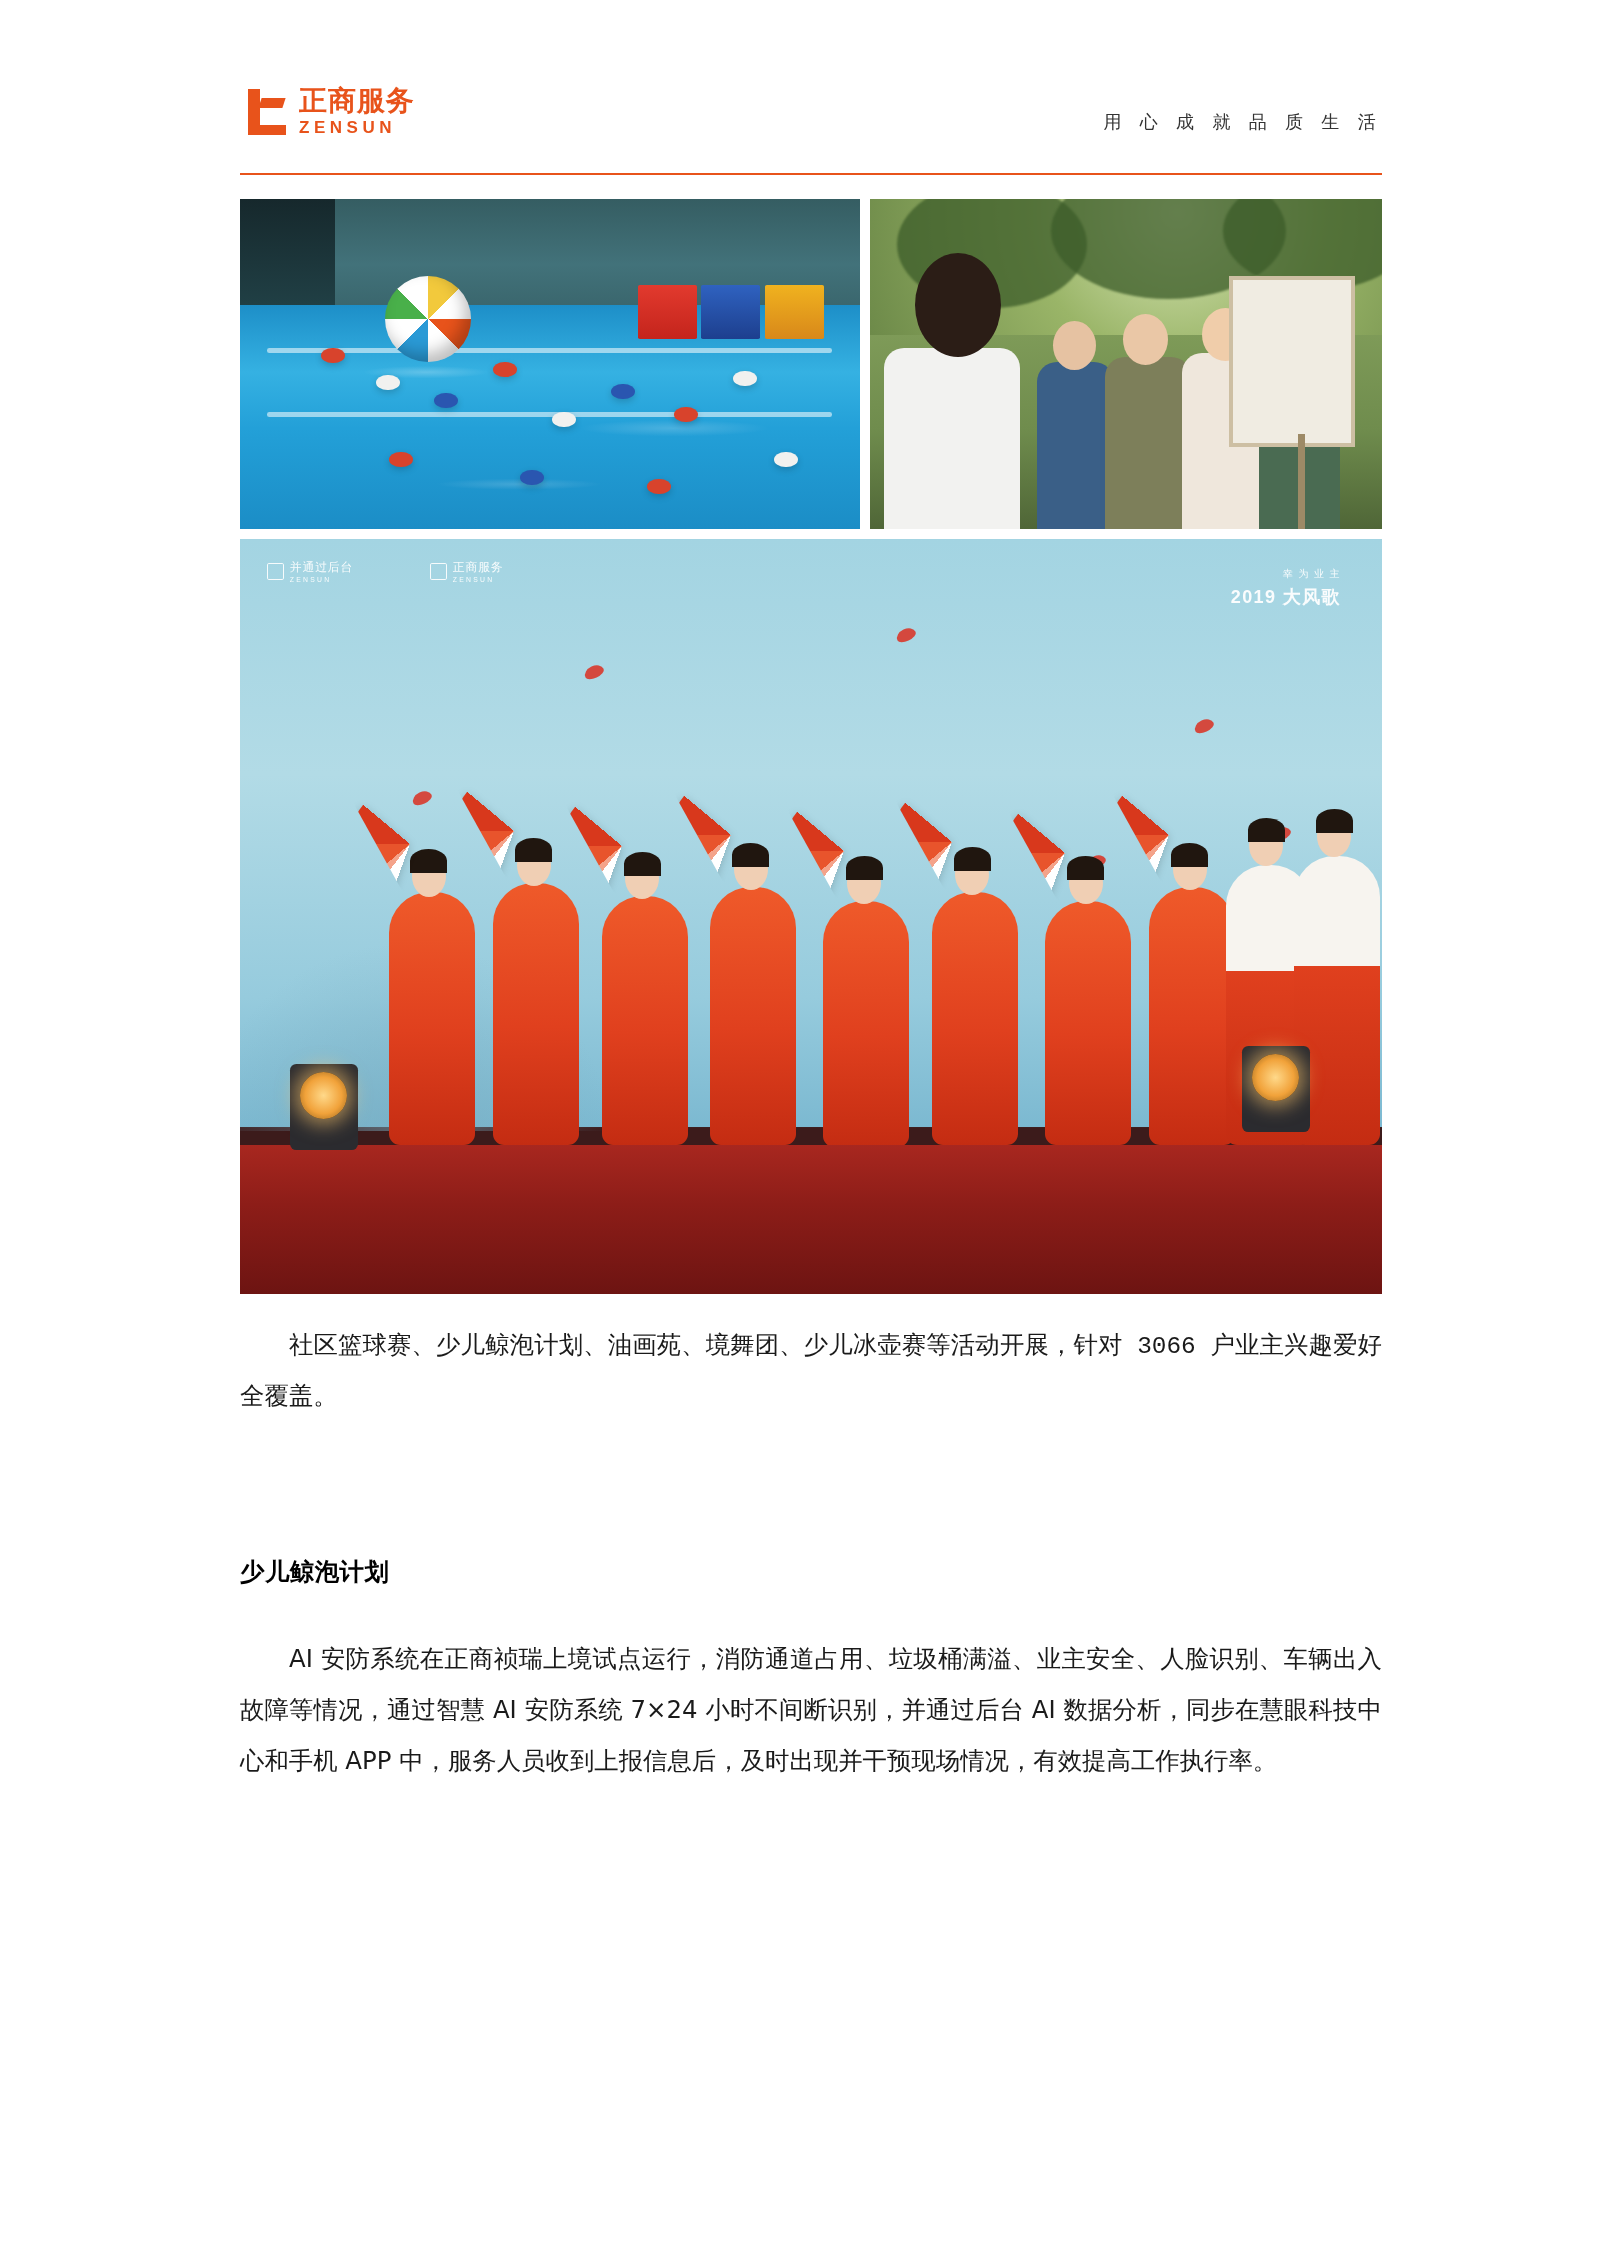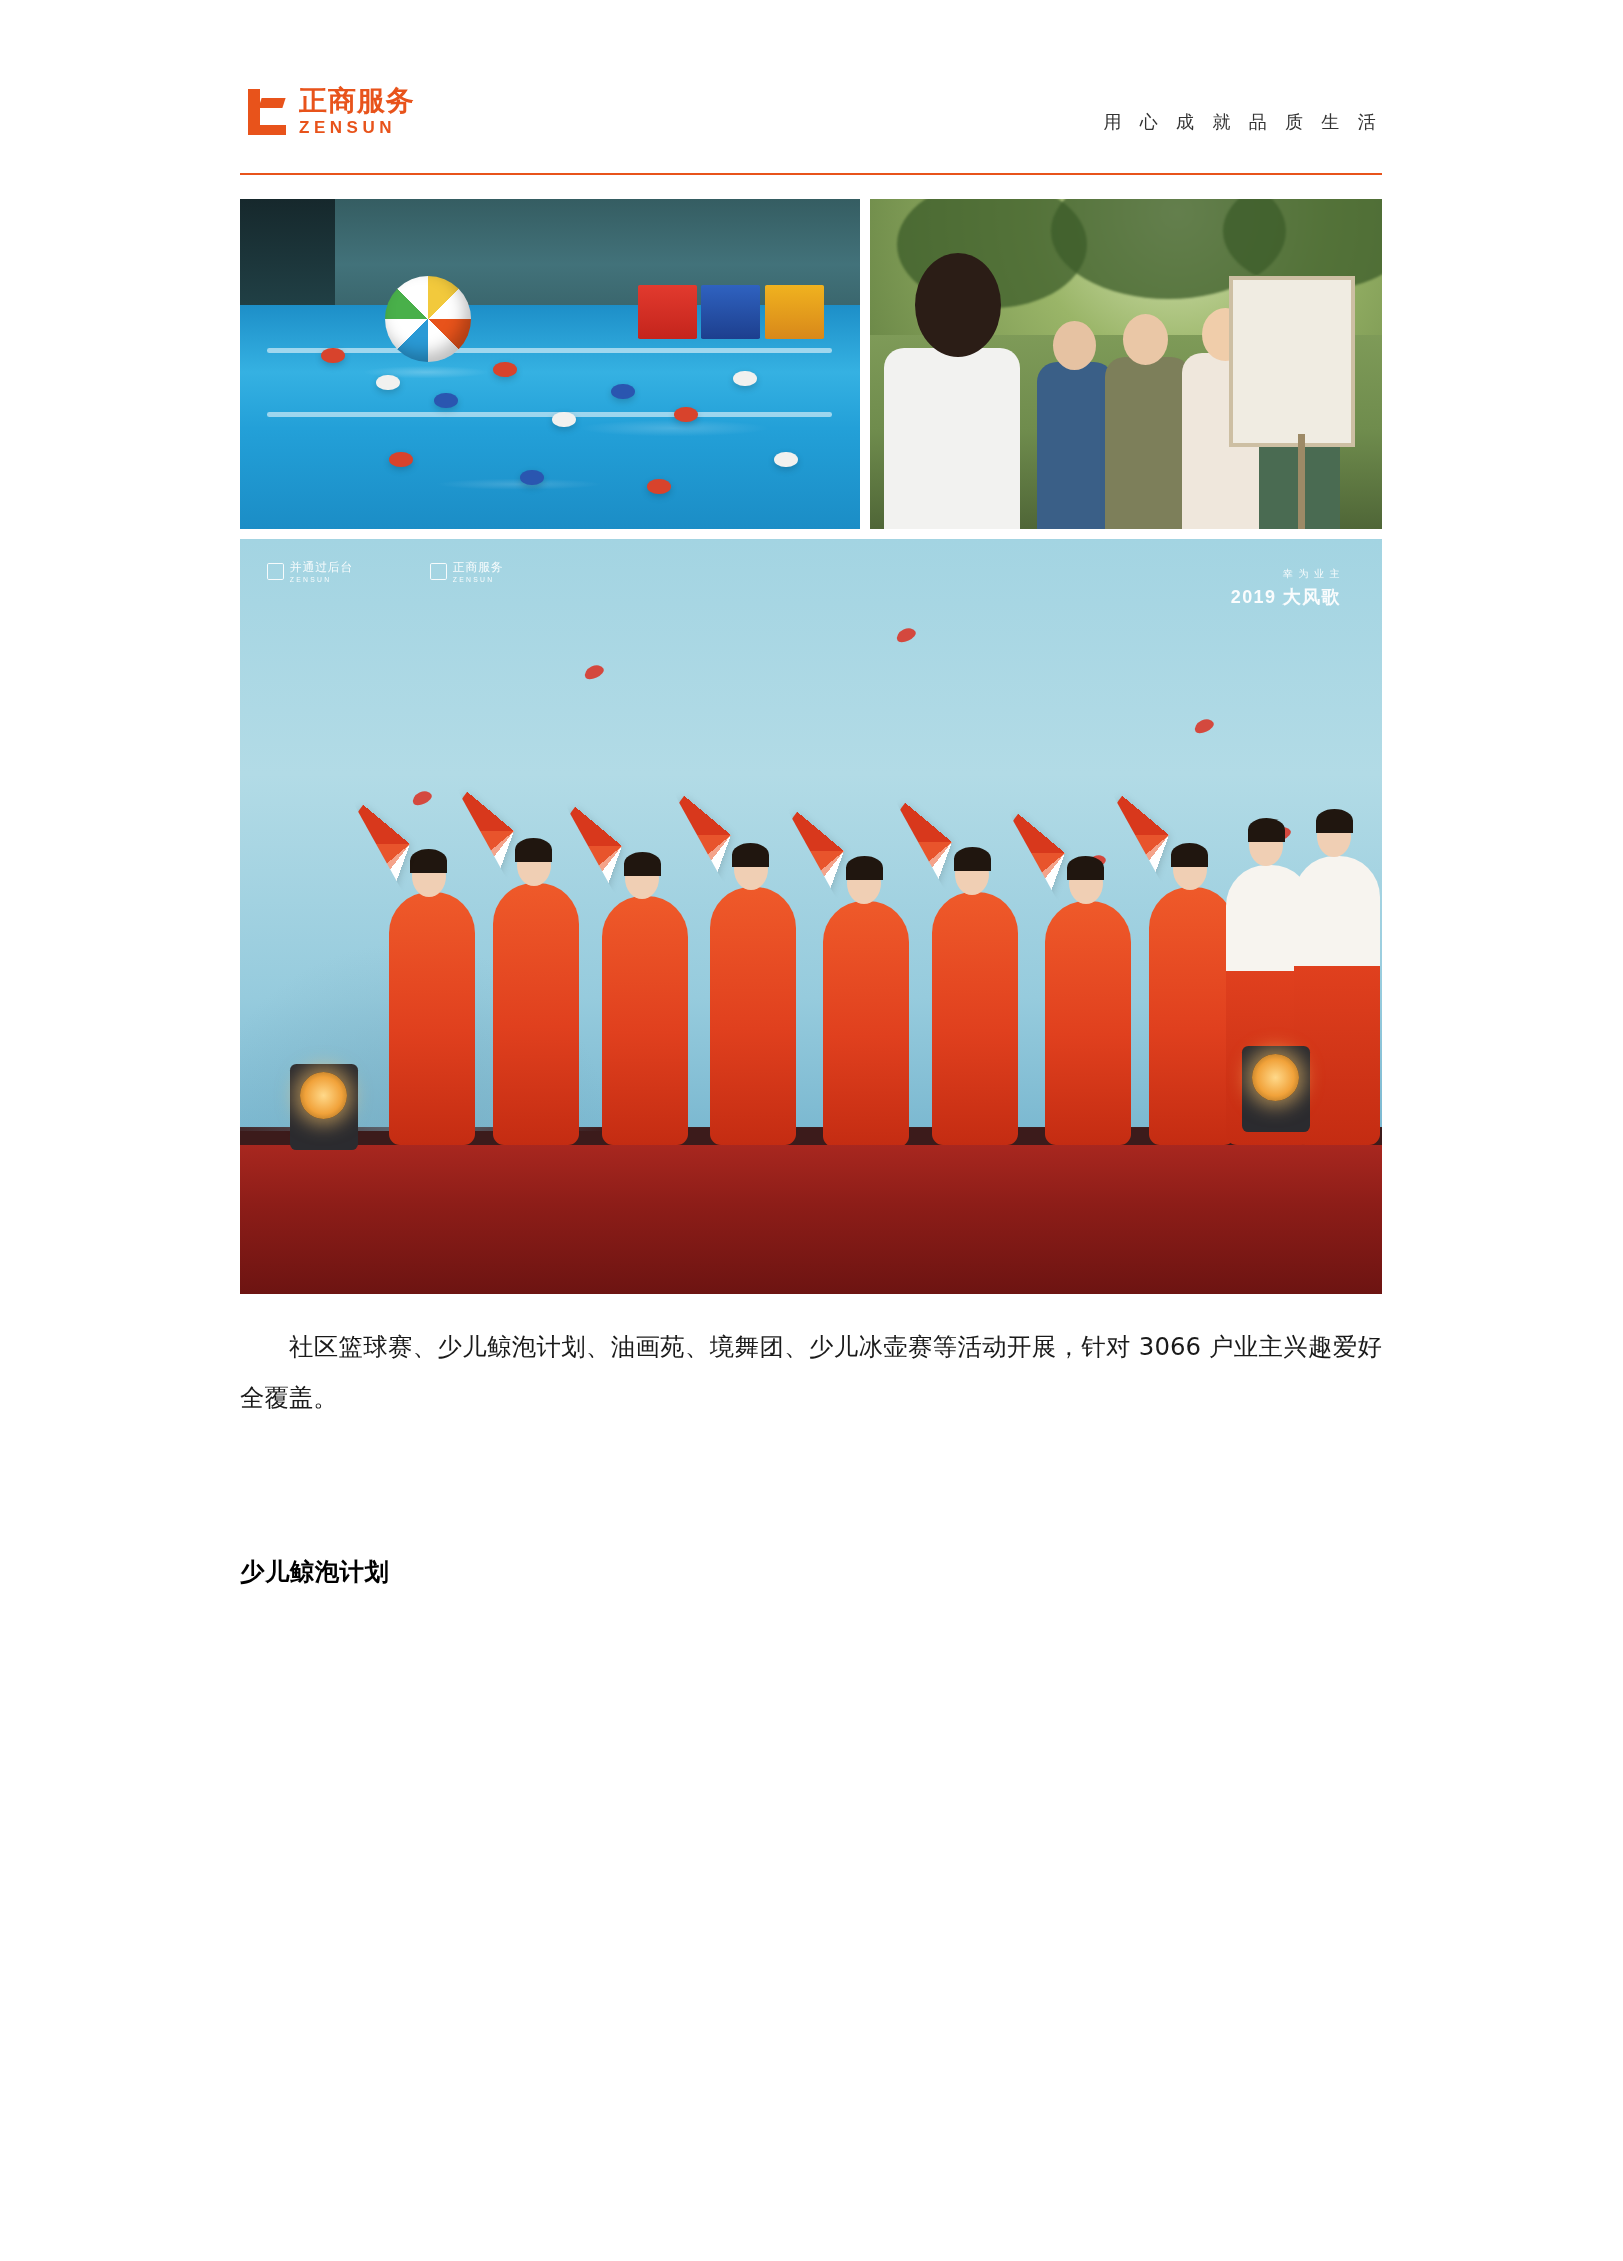--- a/index.html
+++ b/index.html
@@ -341,21 +341,21 @@
     position: absolute;
     left: 240px;
     width: 1142px;
     font-family: "DejaVu Sans", "Liberation Sans", sans-serif;
     font-size: 24.4px;
     line-height: 51px;
     color: #1a1a1a;
     text-align: justify;
   }
   .indent { text-indent: 49px; }
-  .para-1 { top: 1321px; }
+  .para-1 { top: 1321px; font-family: Liberation Mono, monospace; }
   .heading {
     position: absolute;
     left: 240px;
     top: 1556px;
     font-family: "DejaVu Sans", "Liberation Sans", sans-serif;
     font-size: 24.4px;
     font-weight: bold;
     color: #000000;
     letter-spacing: 0.5px;
   }
@@ -514,15 +514,16 @@
       </div>
     <div class="spotlight" style="right:72px; top:507px;">
         <div class="lens"></div>
       </div>
   </div>
 
   <div class="body-text indent para-1">社区篮球赛、少儿鲸泡计划、油画苑、境舞团、少儿冰壶赛等活动开展，针对 3066 户业主兴趣爱好全覆盖。</div>
 
   <div class="heading">少儿鲸泡计划</div>
 
+  <div class="body-text indent para-2">AI 安防系统在正商祯瑞上境试点运行，消防通道占用、垃圾桶满溢、业主安全、人脸识别、车辆出入故障等情况，通过智慧 AI 安防系统 7×24 小时不间断识别，并通过后台 AI 数据分析，同步在慧眼科技中心和手机 APP 中，服务人员收到上报信息后，及时出现并干预现场情况，有效提高工作执行率。</div>
 
 </div>
 
 
 </body></html>

